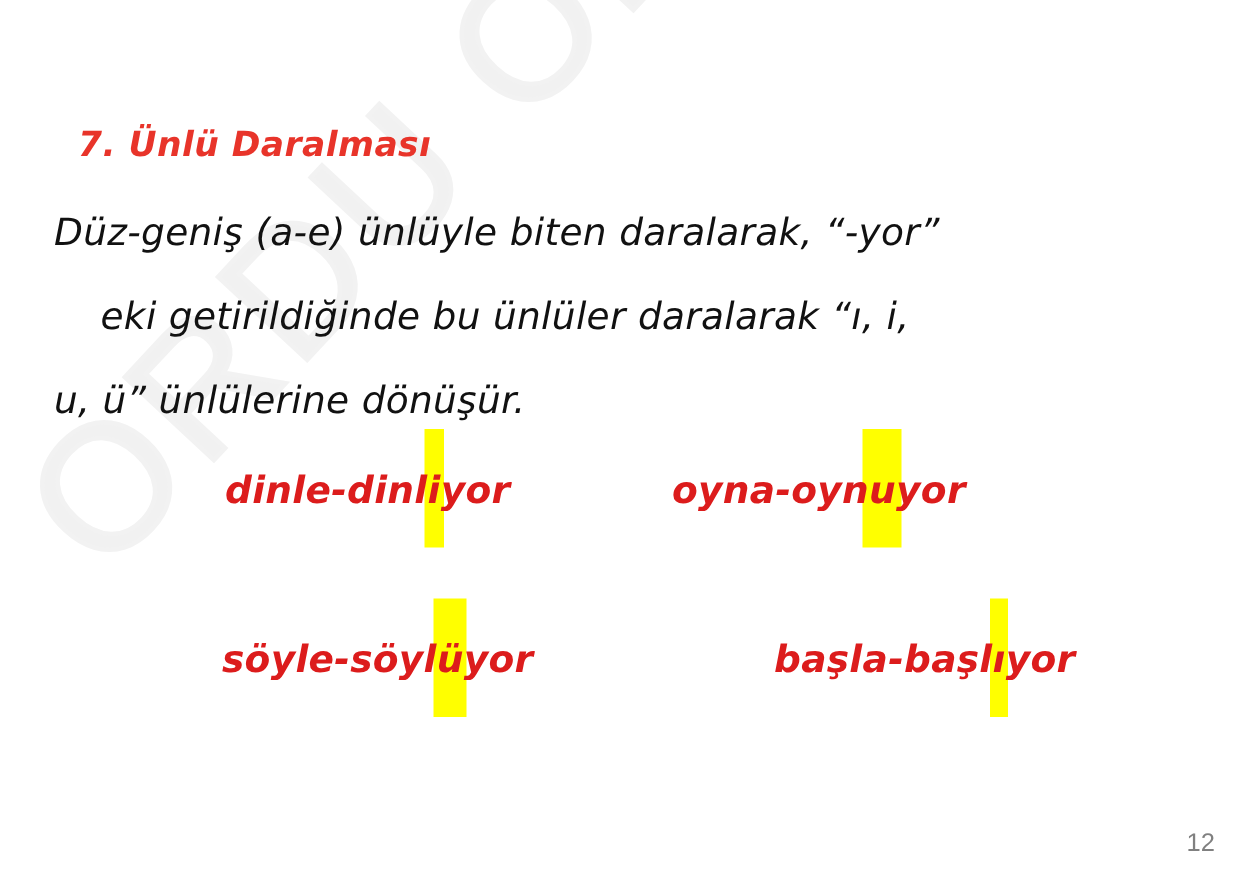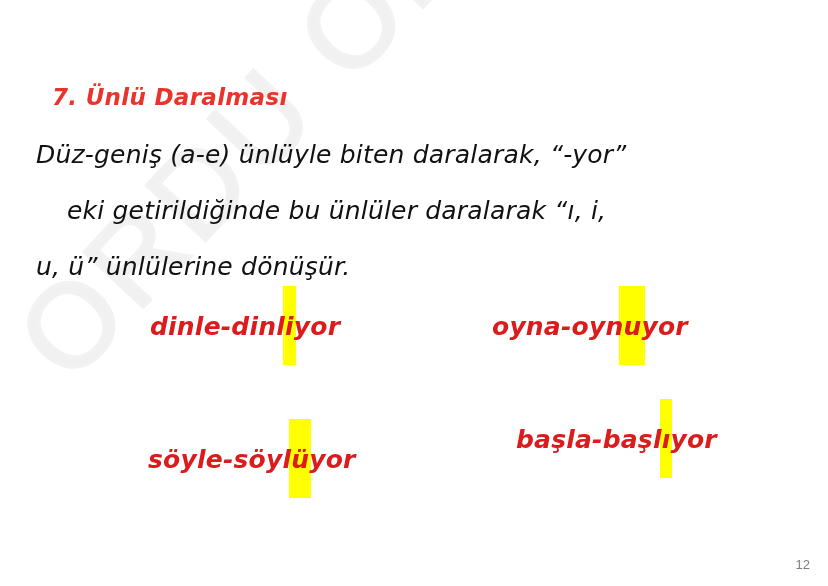--- a/index.html
+++ b/index.html
@@ -91,32 +91,32 @@
     content:"";
     position:absolute;
     left:-2px;
     right:-2px;
     top:-26px;
     bottom:-24px;
     background:#ffff00;
     z-index:-1;
   }
   #example-0{left:150px; top:312px;}
-  #example-1{left:492px; top:312px;}
-  #example-2{left:148px; top:425px;margin-top:20px;}
+  #example-1{left:448px; top:312px;}
+  #example-2{left:148px; top:425px;}
   #example-3{left:468px; top:425px;margin-left:48px;}
   #example-1 .hl::before{left:-4px;right:-4px;}
 
   
   #page-number{
     position:absolute;
     right:18px;
     bottom:14px;
     font-family:"Liberation Sans", sans-serif;
-    font-size:13px;
+    font-size:17px;
     color:#808080;
     z-index:3;
   }
 </style>
 </head>
 <body>
 
 <div id="slide">
 
   <div id="watermark">

